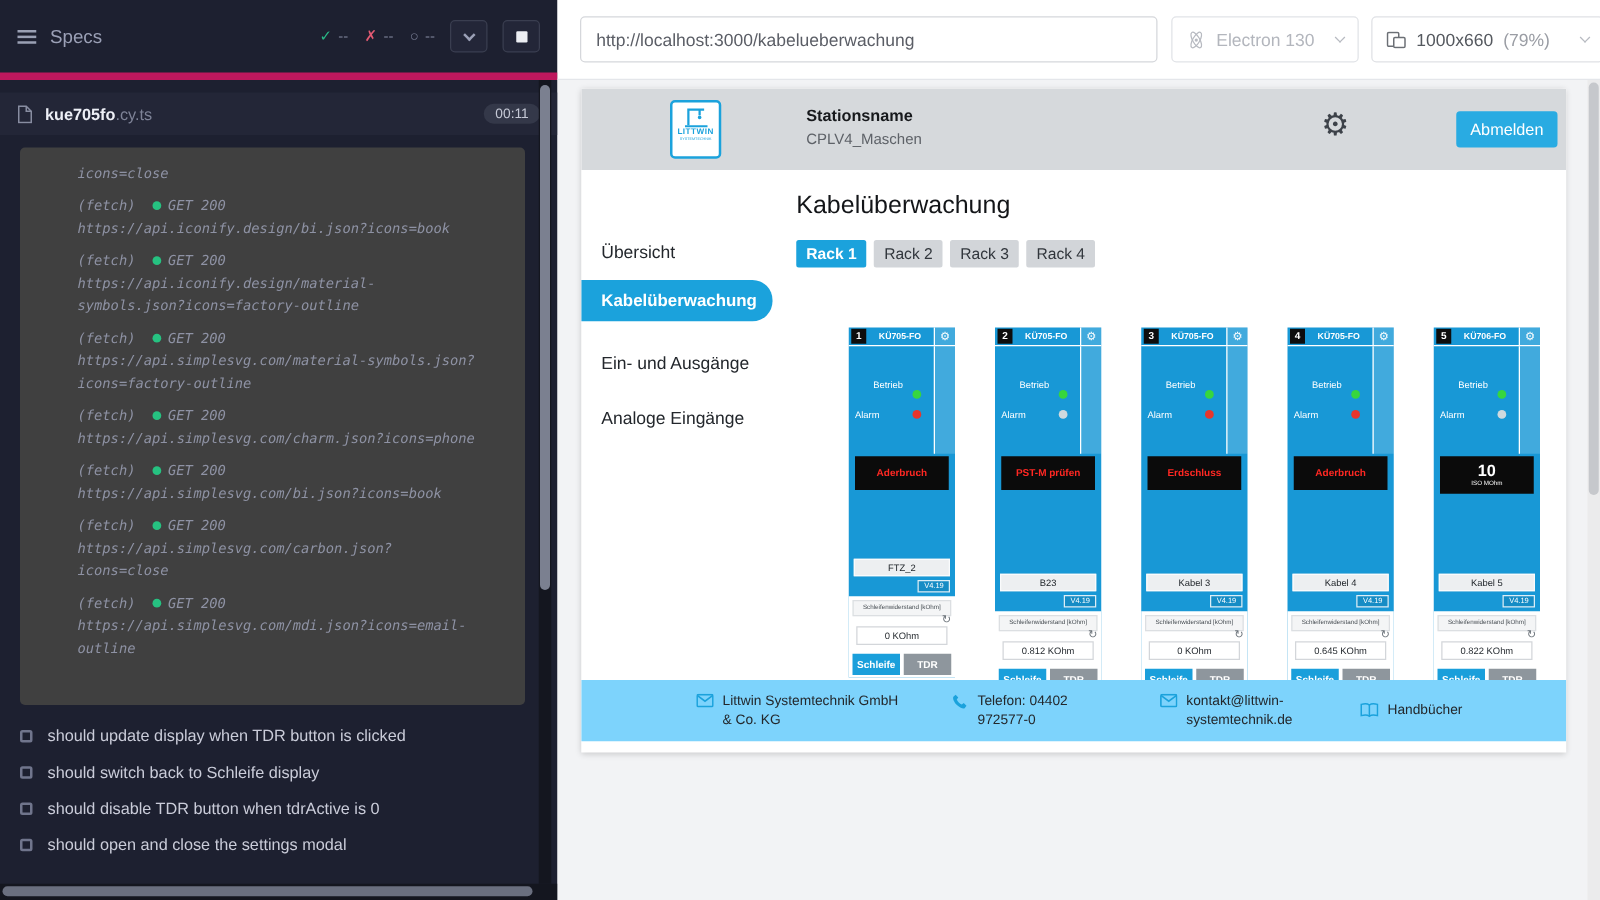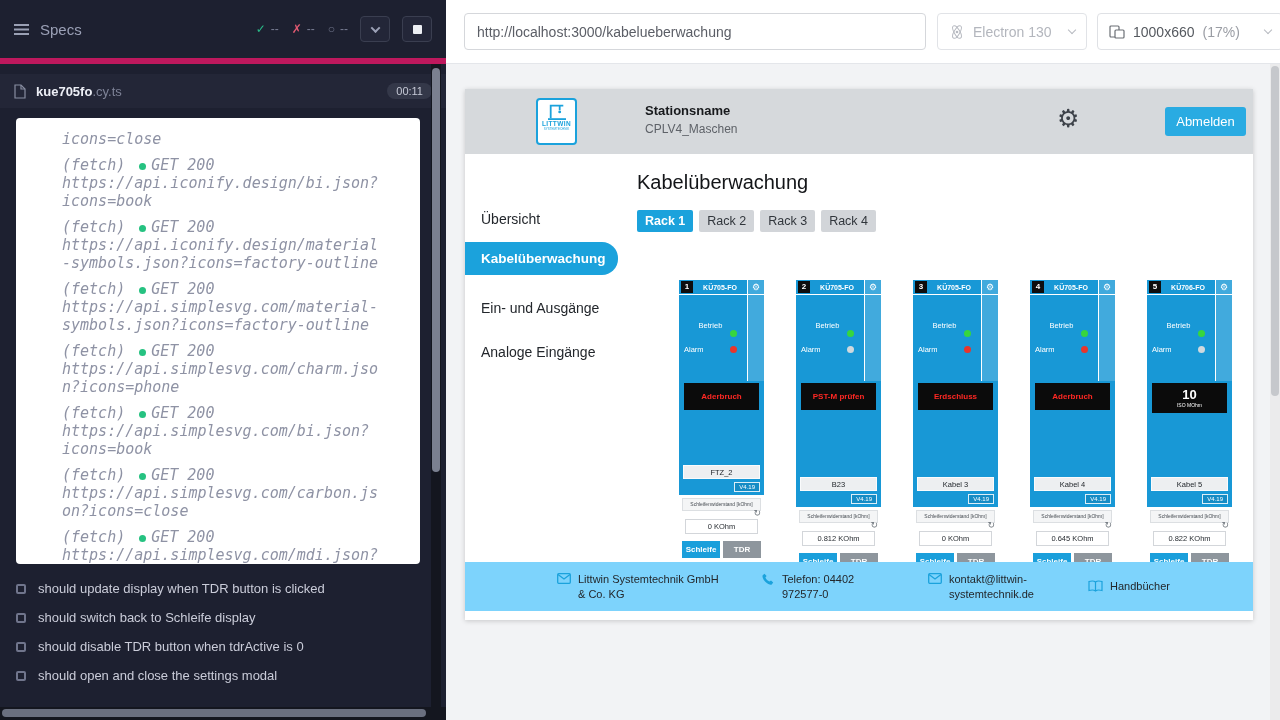--- a/index.html
+++ b/index.html
@@ -17,22 +17,22 @@
   .sym.pass { color:#29b886; } .sym.fail { color:#e25a72; } .sym.pend { color:#70758b; }
   .hdr-btn { width:30px; height:26px; border:1px solid #3a3e50; border-radius:4px; display:flex; align-items:center; justify-content:center; margin-left:12px; background:#232638; }
   .chev { width:7px; height:7px; border-right:2px solid #9ba0b6; border-bottom:2px solid #9ba0b6; transform:rotate(45deg) translate(-1px,-1px); }
   .stopsq { width:9px; height:9px; background:#eceef3; border-radius:1px; }
 
   .spec-row { height:34px; margin-top:10px; background:#232637; display:flex; align-items:center; padding:0 14px; }
   .spec-name { margin-left:10px; font-size:13px; color:#edeff6; font-weight:bold; }
   .spec-ext { font-size:13px; color:#7e8397; font-weight:normal; }
   .spec-time { margin-left:auto; background:#343849; color:#c6c9d6; font-size:11px; padding:2px 9px; border-radius:10px; }
 
-  .log-area { margin:10px 26px 0 16px; background:#ffffff; border-radius:4px; padding:12px 8px 12px 46px; height:446px; overflow:hidden;
-              font-family:"DejaVu Sans Mono",monospace; font-style:italic; font-size:15px; color:#8e92a4; line-height:18px; }
+  .log-area { margin:10px 26px 0 16px; background:#404040; border-radius:4px; padding:12px 8px 12px 46px; height:446px; overflow:hidden;
+              font-family:"DejaVu Sans Mono",monospace; font-style:italic; font-size:11px; color:#8e92a4; line-height:18px; }
   .log-entry { margin-bottom:8px; }
   .log-head { white-space:nowrap; }
   .log-dot { display:inline-block; width:7px; height:7px; border-radius:50%; background:#26c281; margin:0 5px 0 14px; }
   .log-url { max-width:318px; overflow-wrap:break-word; }
   .log-partial { margin-bottom:8px; }
 
   .tests { margin-top:10px; }
   .test-row { display:flex; align-items:center; gap:12px; padding:7px 16px; }
   .test-box { width:10px; height:10px; border:2px solid #70758c; border-radius:2px; flex:0 0 auto; }
   .test-title { font-size:13px; color:#caccd9; }
@@ -49,21 +49,21 @@
   .browser-select { left:491px; width:150px; border:1px solid #e1e3e7; color:#b3b6bd; font-size:14px; }
   .viewport-select { left:651px; width:186px; border:1px solid #dfe1e5; color:#55595f; font-size:14px; }
   .vp-zoom { color:#9a9da4; }
   .sel-chev { width:6px; height:6px; border-right:1.5px solid #b7bac1; border-bottom:1.5px solid #b7bac1; transform:rotate(45deg); margin-left:auto; margin-top:-3px; }
 
   
   .page { position:absolute; left:446px; top:64px; width:834px; height:656px; background:#f2f3f5; }
   .page-scroll { position:absolute; right:0; top:0; width:10px; height:656px; background:#ebebec; }
   .page-thumb { position:absolute; left:1px; top:2px; width:8px; height:330px; background:#c6c8cc; border-radius:4px; }
 
-  .app { position:absolute; left:19px; top:25px; width:788px; height:531px; background:#fff; overflow:hidden; box-shadow:0 1px 5px rgba(0,0,0,.18); }
+  .app { position:absolute; left:19px; top:7px; width:788px; height:531px; background:#fff; overflow:hidden; box-shadow:0 1px 5px rgba(0,0,0,.18); }
 
   .app-header { position:absolute; left:0; top:0; width:788px; height:65px; background:#d6d9dc; }
   .logo { position:absolute; left:71px; top:9px; width:41px; height:47px; background:#fff; border:2px solid #1ba2dc; border-radius:4px; display:flex; flex-direction:column; align-items:center; padding-top:2px; }
   .logo-name { font-size:6.5px; font-weight:bold; color:#1ba2dc; letter-spacing:.4px; line-height:7px; }
   .logo-sub { font-size:3px; color:#1ba2dc; line-height:4px; }
   .station { position:absolute; left:180px; top:14px; }
   .station-label { font-size:13px; font-weight:bold; color:#17191c; }
   .station-name { font-size:12px; color:#5e6268; margin-top:4px; }
   .hdr-gear { position:absolute; left:592px; top:14px; font-size:25px; color:#3d4249; line-height:30px; }
   .logout-btn { position:absolute; left:700px; top:18px; width:81px; height:29px; background:#29abe2; color:#fff; border:none; border-radius:3px; font-size:13px; font-family:"Liberation Sans",sans-serif; }
@@ -222,21 +222,21 @@
       </svg>
     <span>Electron 130</span>
     <span class="sel-chev"></span>
   </div>
   <div class="select viewport-select">
     <svg width="16" height="14" viewBox="0 0 16 14" fill="none" stroke="#6b6f75" stroke-width="1.2">
         <rect x="1" y="1" width="9" height="11" rx="1"></rect>
         <rect x="6" y="5" width="9" height="8" rx="1" fill="#fff"></rect>
       </svg>
     <span>1000x660</span>
-    <span class="vp-zoom">(17%)</span>
+    <span class="vp-zoom">(79%)</span>
     <span class="sel-chev"></span>
   </div>
 </div>
 
 <div class="page">
   <div class="app">
 
     <div class="app-header">
       <div class="logo">
         <svg width="22" height="18" viewBox="0 0 24 20" fill="none" stroke="#1ba2dc" stroke-width="2">

